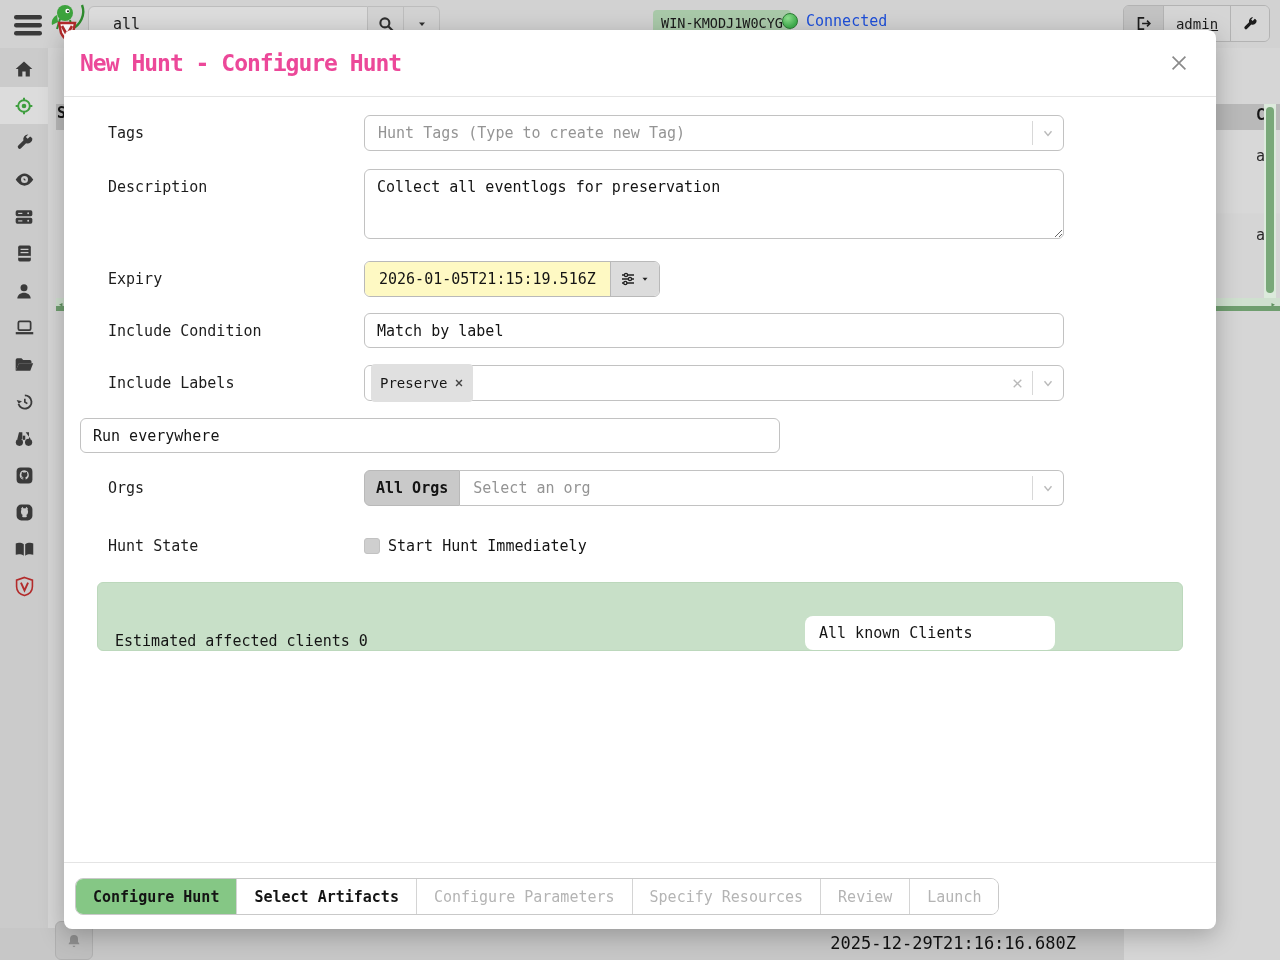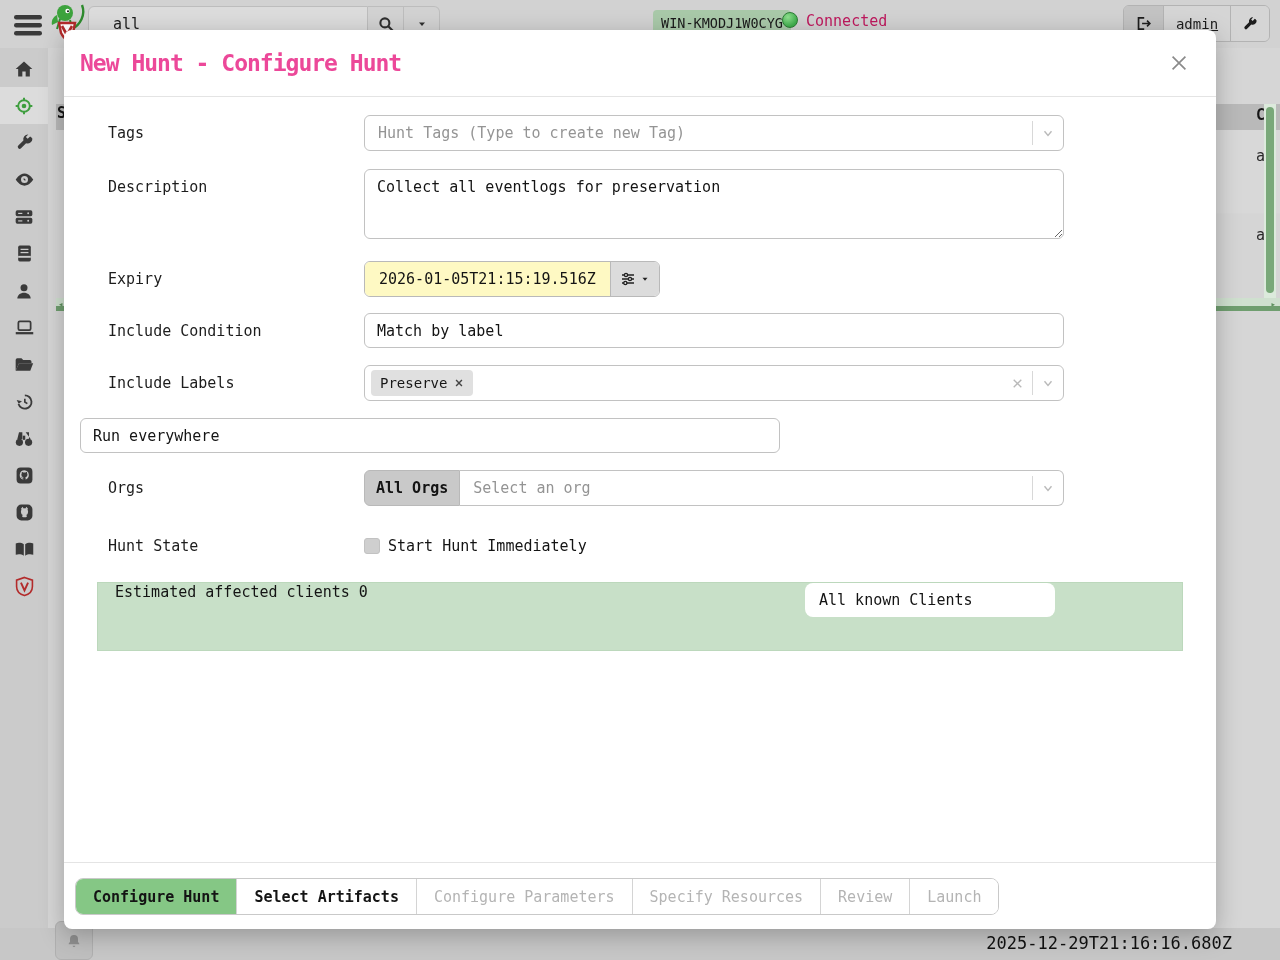--- a/index.html
+++ b/index.html
@@ -21,21 +21,21 @@
   }
   .search-btn, .search-caret-btn {
     width:36px; height:36px; background:#d2d2d2; border:1px solid #bdbdbd; border-left:none;
     display:flex; align-items:center; justify-content:center; color:#2f2f2f; cursor:pointer;
   }
   .search-caret-btn { border-radius:0 6px 6px 0; }
   .client-badge {
     position:absolute; left:653px; top:10px; height:26px; line-height:26px; padding:0 8px;
     background:#a9c9a9; border-radius:4px; font-size:13.5px; color:#1a1a1a;
   }
-  .conn { position:absolute; left:782px; top:12px; display:flex; gap:8px; font-size:15px; color:#be185d; }
+  .conn { position:absolute; left:782px; top:12px; display:flex; align-items:center; gap:8px; font-size:15px; color:#1d4ed8; }
   .conn-dot { width:16px; height:16px; border-radius:50%; background:radial-gradient(circle at 35% 30%, #8fe08f, #3fae4d 70%); border:1px solid #2e7d36; }
   .user-group { position:absolute; right:10px; top:5px; height:37px; display:flex; border:1px solid #b3b3b3; border-radius:6px; overflow:hidden; }
   .logout-btn { width:40px; background:#c3c3c3; border:none; border-right:1px solid #b3b3b3; display:flex; align-items:center; justify-content:center; color:#1d1d1d; cursor:pointer; }
   .admin-link { width:66px; background:#d5d5d5; display:flex; align-items:center; justify-content:center; font-size:14px; color:#1d1d1d; text-decoration:underline; cursor:pointer; }
   .wrench-btn { width:39px; background:#d5d5d5; border:none; border-left:1px solid #b3b3b3; display:flex; align-items:center; justify-content:center; color:#1d1d1d; cursor:pointer; }
 
   
   .sidebar { position:absolute; left:0; top:0; width:48px; height:960px; background:#cbcbcb; z-index:2; padding-top:50px; }
   .side-item { width:48px; height:37px; display:flex; align-items:center; justify-content:center; color:#3a3a3a; cursor:pointer; }
   .side-item.active { background:#dcdcdc; color:#3f9e3f; }
@@ -46,21 +46,21 @@
   .bgt-head { position:absolute; background:#b9b9b9; font-size:15px; font-weight:700; color:#161616; overflow:hidden; white-space:nowrap; }
   .bgt-row  { position:absolute; background:#d8d8d8; font-size:15px; color:#2a2a2a; overflow:hidden; white-space:nowrap; }
   .vscroll { position:absolute; left:1264px; top:104px; width:12px; height:194px; background:#dceadc; z-index:1; }
   .vscroll .thumb { position:absolute; left:2px; top:3px; width:8px; height:186px; background:#79a879; border-radius:4px; }
   .hscroll { position:absolute; top:298px; height:13px; background:#cfe0cf; z-index:1; }
   .hscroll .edge { position:absolute; left:0; bottom:0; width:100%; height:5px; background:#6f9e6f; }
   .hscroll .arrow { position:absolute; right:4px; top:1px; color:#5d8f5d; font-size:9px; }
   .hscroll .arrow-l { position:absolute; left:2px; top:1px; color:#5d8f5d; font-size:9px; }
 
   
-  .page-footer { position:absolute; left:0; top:928px; width:1280px; height:32px; background:#c7c7c7; z-index:4; }
+  .page-footer { position:absolute; left:0; top:928px; width:1124px; height:32px; background:#c7c7c7; z-index:4; }
   .bell-btn { position:absolute; left:55px; top:-7px; width:38px; height:39px; background:#bfbfbf; border:1px solid #b0b0b0; border-radius:6px; display:flex; align-items:center; justify-content:center; color:#8f8f8f; cursor:pointer; }
   .timestamp { position:absolute; right:48px; top:5px; font-size:17px; color:#111; }
 
   
   .modal { position:absolute; left:64px; top:30px; width:1152px; height:899px; background:#fff; border-radius:8px;
            box-shadow:0 6px 24px rgba(0,0,0,0.25); z-index:5; display:flex; flex-direction:column; }
   .modal-header { height:67px; border-bottom:1px solid #e4e4e4; display:flex; align-items:center; padding:0 24px 0 16px; flex:none; }
   .modal-title { font-size:23px; color:#ec4899; letter-spacing:-1px; }
   .modal-close { margin-left:auto; background:none; border:none; color:#8a8a8a; cursor:pointer; width:24px; height:24px; }
   .modal-body { flex:1; padding:18px 16px 0 16px; overflow:hidden; }
@@ -77,32 +77,32 @@
   .sel-right { display:flex; align-items:center; height:24px; border-left:1px solid #d8d8d8; padding:0 8px; color:#b9b9b9; }
   .sel-clear { color:#b9b9b9; padding:0 8px; background:none; border:none; cursor:pointer; height:24px; display:flex; align-items:center; }
 
   .txt-input { width:100%; height:35px; border:1px solid #c2c2c2; border-radius:6px; padding:0 12px; font:15px "DejaVu Sans Mono",monospace; color:#141414; outline:none; }
   textarea.txt-area { width:100%; height:70px; border:1px solid #c2c2c2; border-radius:6px; padding:8px 12px; font:15px "DejaVu Sans Mono",monospace; color:#141414; outline:none; resize:both; }
 
   .expiry-group { display:inline-flex; height:36px; border:1px solid #b9b9b9; border-radius:6px; overflow:hidden; }
   .expiry-value { background:#fef9c3; border:none; padding:0 14px; font:15px "DejaVu Sans Mono",monospace; color:#141414; cursor:pointer; }
   .expiry-toggle { background:#dcdcdc; border:none; border-left:1px solid #b9b9b9; padding:0 9px; display:flex; align-items:center; gap:4px; color:#222; cursor:pointer; }
 
-  .chip { display:inline-flex; align-items:center; gap:7px; background:#e0e0e0; border-radius:4px; height:26px; padding:0 9px; margin-left:6px; font-size:14px; color:#161616; }
+  .chip { display:inline-flex; align-items:center; gap:7px; background:#e0e0e0; border-radius:4px; height:38px; padding:0 9px; margin-left:6px; font-size:14px; color:#161616; }
   .chip-x { background:none; border:none; color:#444; cursor:pointer; display:flex; align-items:center; padding:0; }
 
   .orgs-group { display:flex; height:36px; }
   .all-orgs-btn { background:#c9c9c9; border:1px solid #b9b9b9; border-radius:6px 0 0 6px; padding:0 11px; font:700 15px "DejaVu Sans Mono",monospace; color:#141414; cursor:pointer; }
   .orgs-select { flex:1; display:flex; align-items:center; border:1px solid #c2c2c2; border-left:none; border-radius:0 6px 6px 0; }
 
   .checkbox { width:16px; height:16px; background:#cfcfcf; border-radius:3px; border:1px solid #c2c2c2; cursor:pointer; flex:none; }
   .chk-row { display:flex; align-items:center; gap:8px; font-size:15px; color:#141414; }
 
-  .alert-success { margin:27px 17px 0 17px; height:69px; background:var(--alert_bg,#c8e0c8); border:1px solid #bcd8bc; border-radius:0;
-                   display:flex; align-items:flex-start; padding:0 17px; }
+  .alert-success { margin:27px 17px 0 17px; height:69px; background:var(--alert_bg,#c8e0c8); border:1px solid #bcd8bc; border-radius:6px;
+                   display:flex; align-items:flex-end; padding:0 17px; }
   .alert-text { font-size:15px; color:#141414; }
   .alert-pill { margin-left:auto; margin-right:110px; width:250px; height:34px; line-height:34px; background:#fff; border-radius:8px; padding-left:14px; font-size:15px; color:#141414; }
 
   .steps { display:inline-flex; height:37px; border:1px solid #c9c9c9; border-radius:8px; overflow:hidden; background:#fff; }
   .step { height:100%; display:flex; align-items:center; padding:0 17px; font:15px "DejaVu Sans Mono",monospace; background:#fff; border:none; border-right:1px solid #d4d4d4; cursor:pointer; color:#141414; }
   .step:last-child { border-right:none; }
   .step.active { background:var(--accent_green,#85c785); font-weight:700; }
   .step.enabled { font-weight:700; }
   .step.disabled { color:#b4b4b4; cursor:default; }
 </style>

